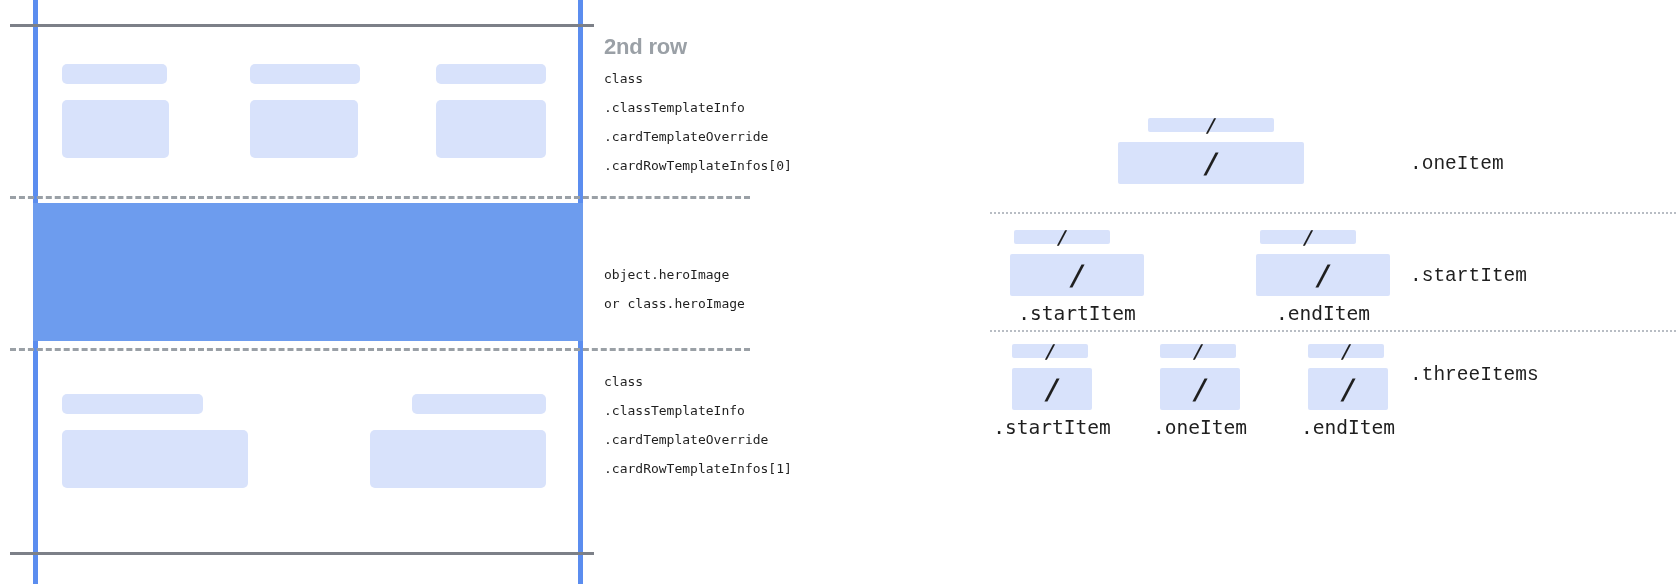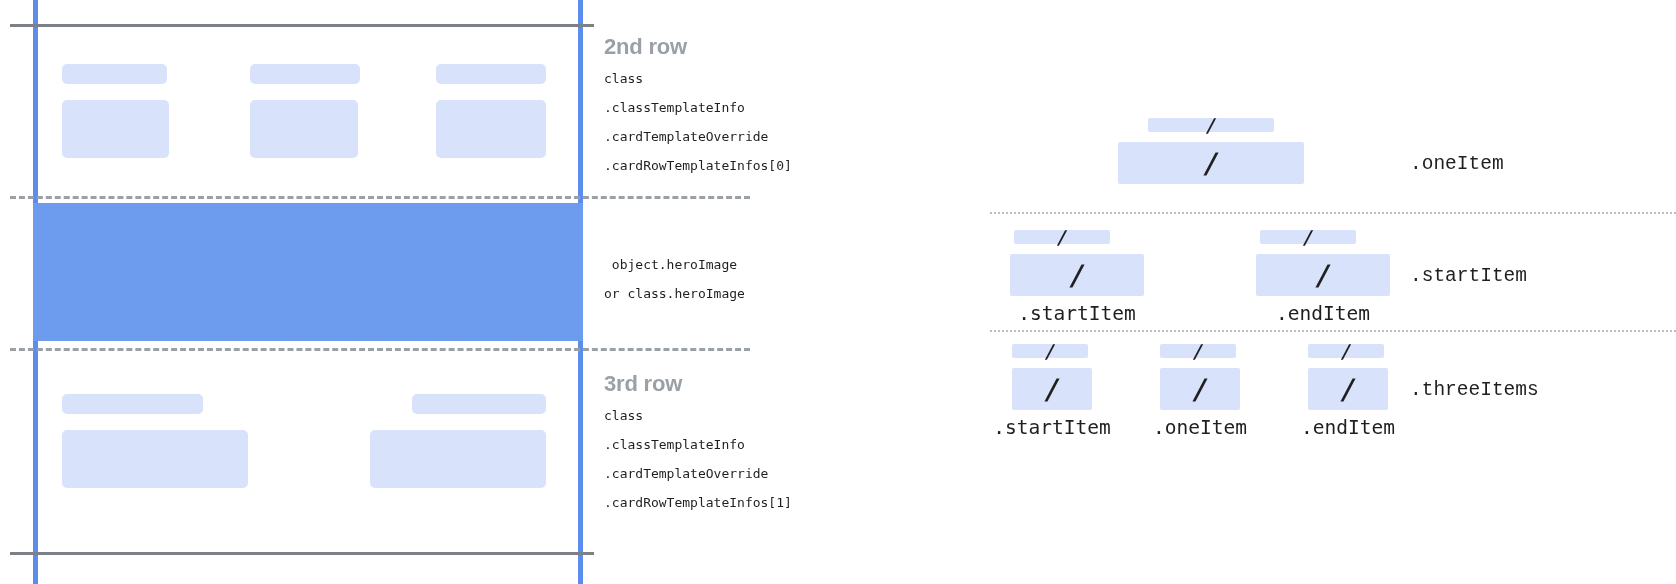--- a/index.html
+++ b/index.html
@@ -169,27 +169,26 @@
 </div>
 
 <div class="annot" style="left:604px; top:30px;">
   <div class="annot-title">2nd row</div>
   <div class="annot-code">class
 .classTemplateInfo
 .cardTemplateOverride
 .cardRowTemplateInfos[0]</div>
 </div>
 
-<div class="annot" style="left:604px; top:250px;text-align:center;">
+<div class="annot" style="left:604px; top:260px;">
   <div class="annot-code">object.heroImage
 or class.heroImage</div>
 </div>
 
 <div class="annot" style="left:604px; top:367px;">
-  <div class="annot-title">3rd row</div>
   <div class="annot-code">class
 .classTemplateInfo
 .cardTemplateOverride
 .cardRowTemplateInfos[1]</div>
 </div>
 
 <div id="items-diagram">
 
   <div class="item-group" style="left:0; top:0; width:716px; height:212px;">
 
@@ -259,15 +258,15 @@
     <div style="position:absolute; left:348px; top:14px; width:80px; height:96px;">
       <div class="item-top" style="left:0px; top:0px; width:76px; height:14px;"></div>
       <div class="slash" style="left: 0px; top: -2px; width: 76px; font-size: 19px; transform: skewX(-12deg);">/</div>
 
       <div class="item-body" style="left:0px; top:24px; width:80px; height:42px;"></div>
       <div class="slash" style="left: 0px; top: 32px; width: 80px; font-size: 28px; transform: skewX(-12deg);">/</div>
 
       <div class="item-caption" style="left:-25px; top:72px; width:130px;">.endItem</div>
     </div>
 
-    <div class="variant-label" style="left:450px; top:48px;">.threeItems</div>
+    <div class="variant-label" style="left:450px; top:33px;">.threeItems</div>
   </div>
 </div>
 
 </body></html>

